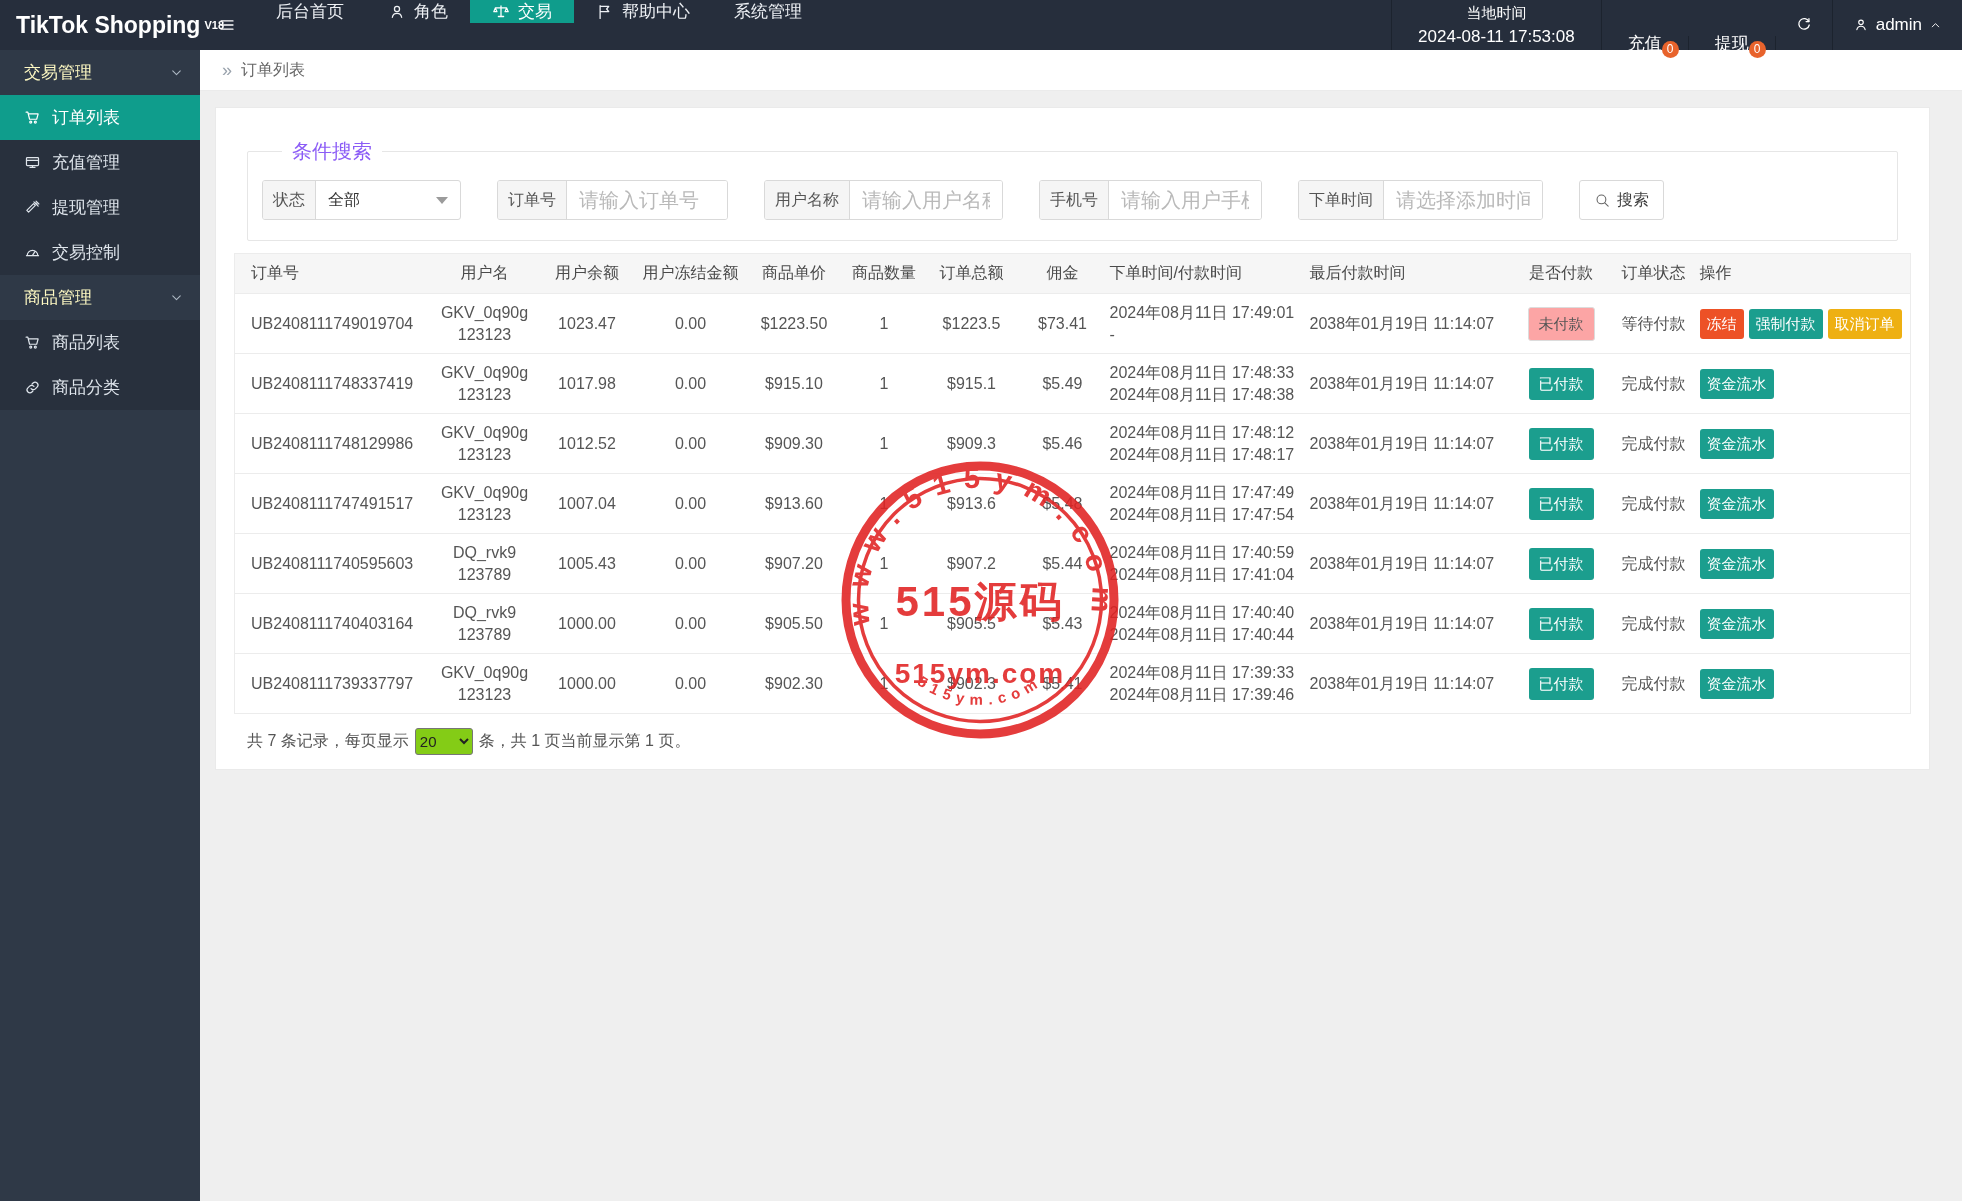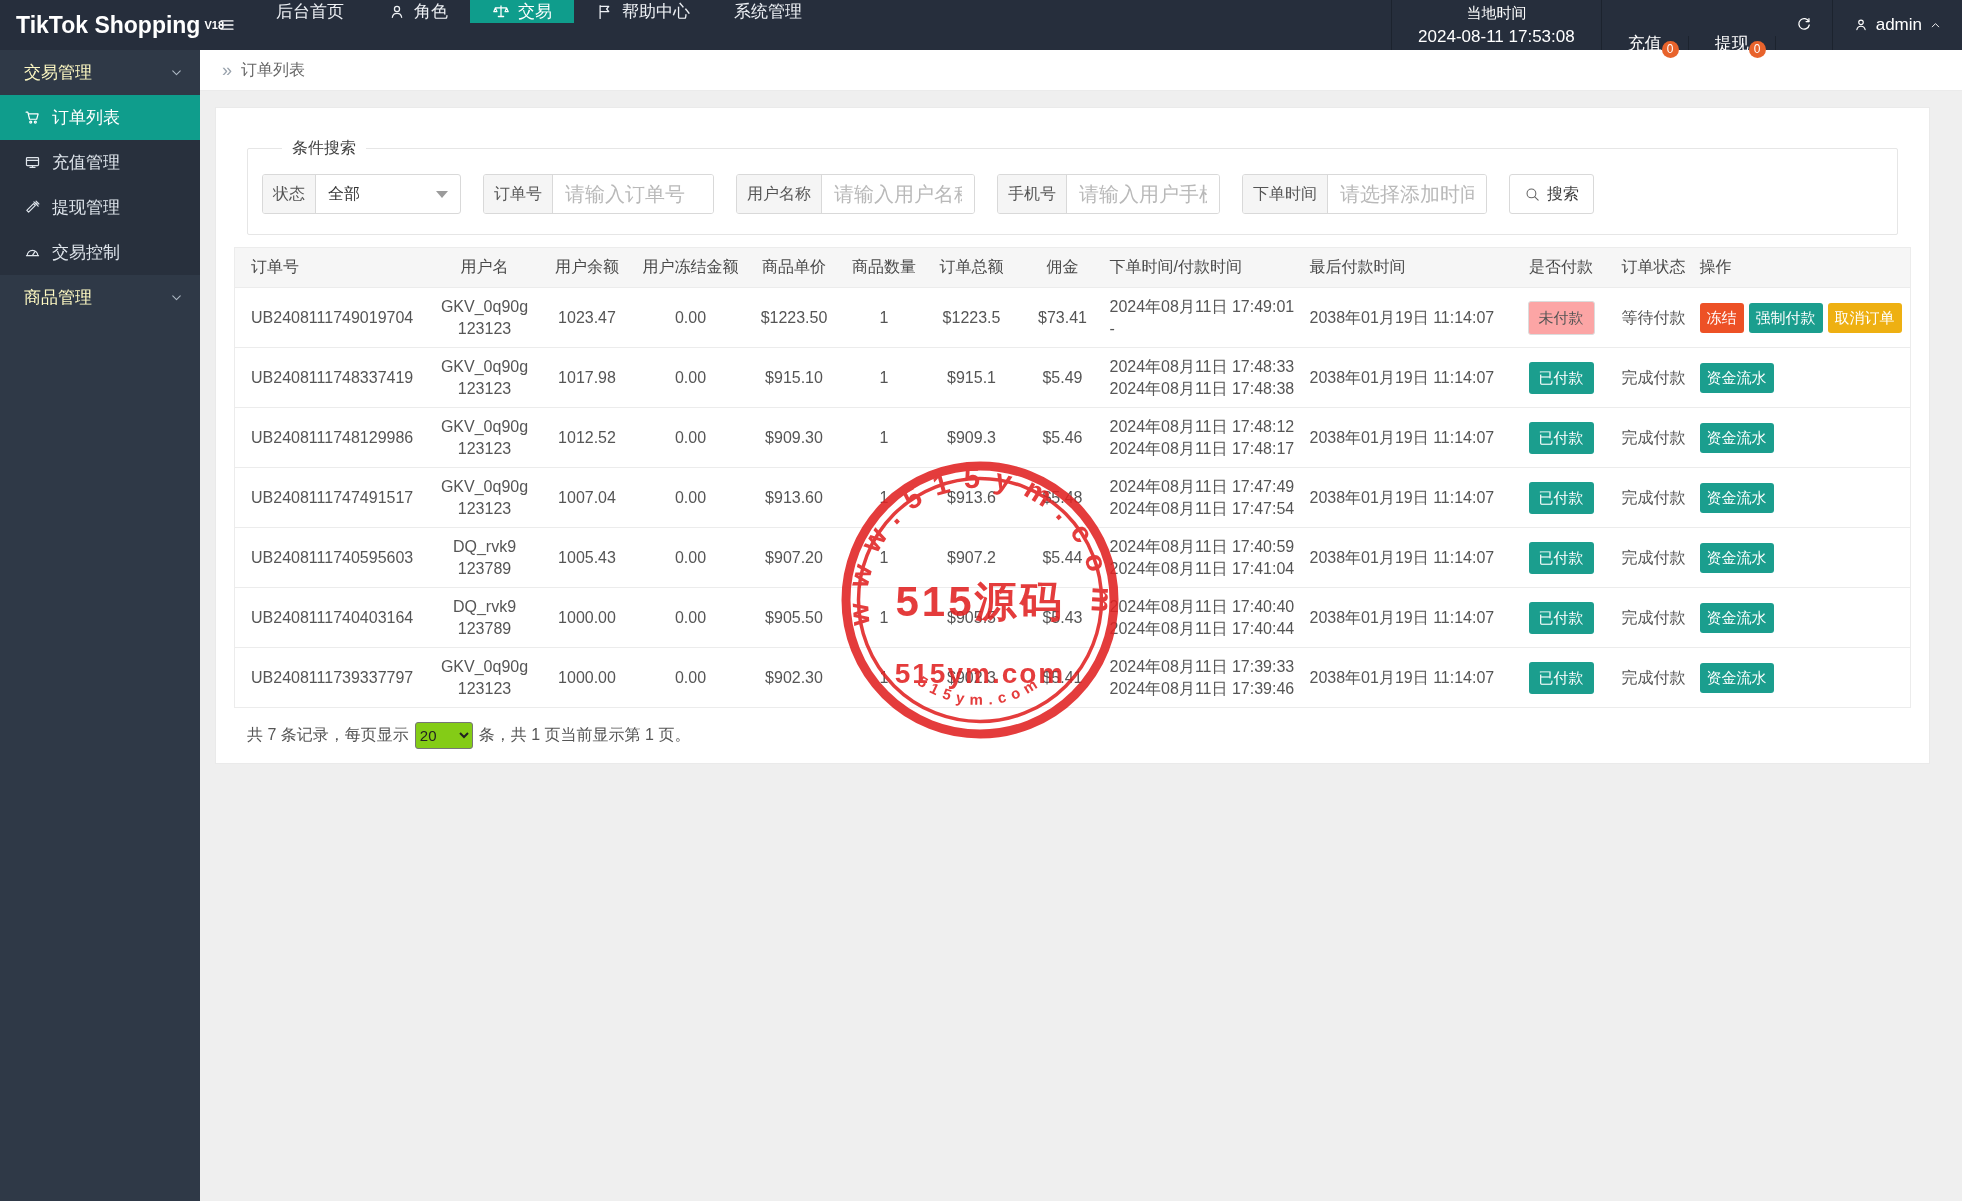--- a/index.html
+++ b/index.html
@@ -53,22 +53,22 @@
   .breadcrumb-bar { height:41px; background:#fff; border-bottom:1px solid #ebebeb;
                     display:flex; align-items:center; gap:9px; padding-left:22px; }
   .crumb-icon { color:#9aa3ad; font-size:18px; }
   .crumb-text { color:#666; font-size:16px; }
   .content { padding:16px 32px 0 15px; }
   .panel { background:#fff; border:1px solid #eaeaea; padding:0 18px 14px; min-height:648px; }
 
   
   .search-fieldset { margin:30px 13px 12px; border:1px solid #e6e6e6; border-radius:2px;
                      padding:15px 14px 20px; }
-  .search-fieldset legend { margin-left:20px; padding:0 10px; font-size:16px; color:#404040; }
-  .filters { display:flex; align-items:flex-start; gap:22px; }
+  .search-fieldset legend { margin-left:20px; padding:0 10px; font-size:20px; color:#8b5cf6; }
+  .filters { display:flex; align-items:flex-start; gap:36px; }
   .input-group { display:flex; align-items:stretch; height:40px; border:1px solid #d9d9d9;
                  border-radius:3px; background:#fff; overflow:hidden; }
   .ig-label { display:flex; align-items:center; padding:0 10px; background:#f5f5f5;
               border-right:1px solid #d9d9d9; font-size:16px; color:#555; white-space:nowrap; }
   .ig-input { border:none; outline:none; padding:0 12px; font-size:20px; color:#333; }
   .ig-input::placeholder { color:#b9b9b9; }
   .ig-select { display:flex; align-items:center; justify-content:space-between;
                width:144px; padding:0 12px; font-size:16px; color:#333; cursor:pointer; }
   .caret-down { width:0; height:0; border-left:6px solid transparent; border-right:6px solid transparent;
                 border-top:7px solid #9b9b9b; }
@@ -216,20 +216,36 @@
         <path d="M4.5 16.5a7.5 7.5 0 0 1 15 0M3.5 16.5h17M12 16l3.2-4.8"></path>
         </svg>
       <span>交易控制</span>
     </div>
   </div>
   <div class="menu-group">
     <span>商品管理</span>
     <svg class="ic" viewBox="0 0 24 24">
         <path d="M6 9.5l6 6 6-6"></path>
       </svg>
+  </div>
+  <div class="submenu">
+    <div class="menu-item">
+      <svg class="ic" viewBox="0 0 24 24">
+        <path d="M3 4.5h2.4l2.5 10h10l2.1-7.5H6.5"></path>
+          <circle cx="9.5" cy="18.5" r="1.4"></circle>
+          <circle cx="16" cy="18.5" r="1.4"></circle>
+        </svg>
+      <span>商品列表</span>
+    </div>
+    <div class="menu-item">
+      <svg class="ic" viewBox="0 0 24 24">
+        <path d="M10 13.5a4 4 0 0 0 6 .4l2.5-2.5a4 4 0 0 0-5.7-5.7L11.4 7.1M14 10.5a4 4 0 0 0-6-.4l-2.5 2.5a4 4 0 0 0 5.7 5.7l1.4-1.4"></path>
+        </svg>
+      <span>商品分类</span>
+    </div>
   </div>
 </aside>
 
 <div class="main">
   <div class="breadcrumb-bar">
     <span class="crumb-icon">»</span>
     <span class="crumb-text">订单列表</span>
   </div>
   <div class="content">
     <div class="panel">

